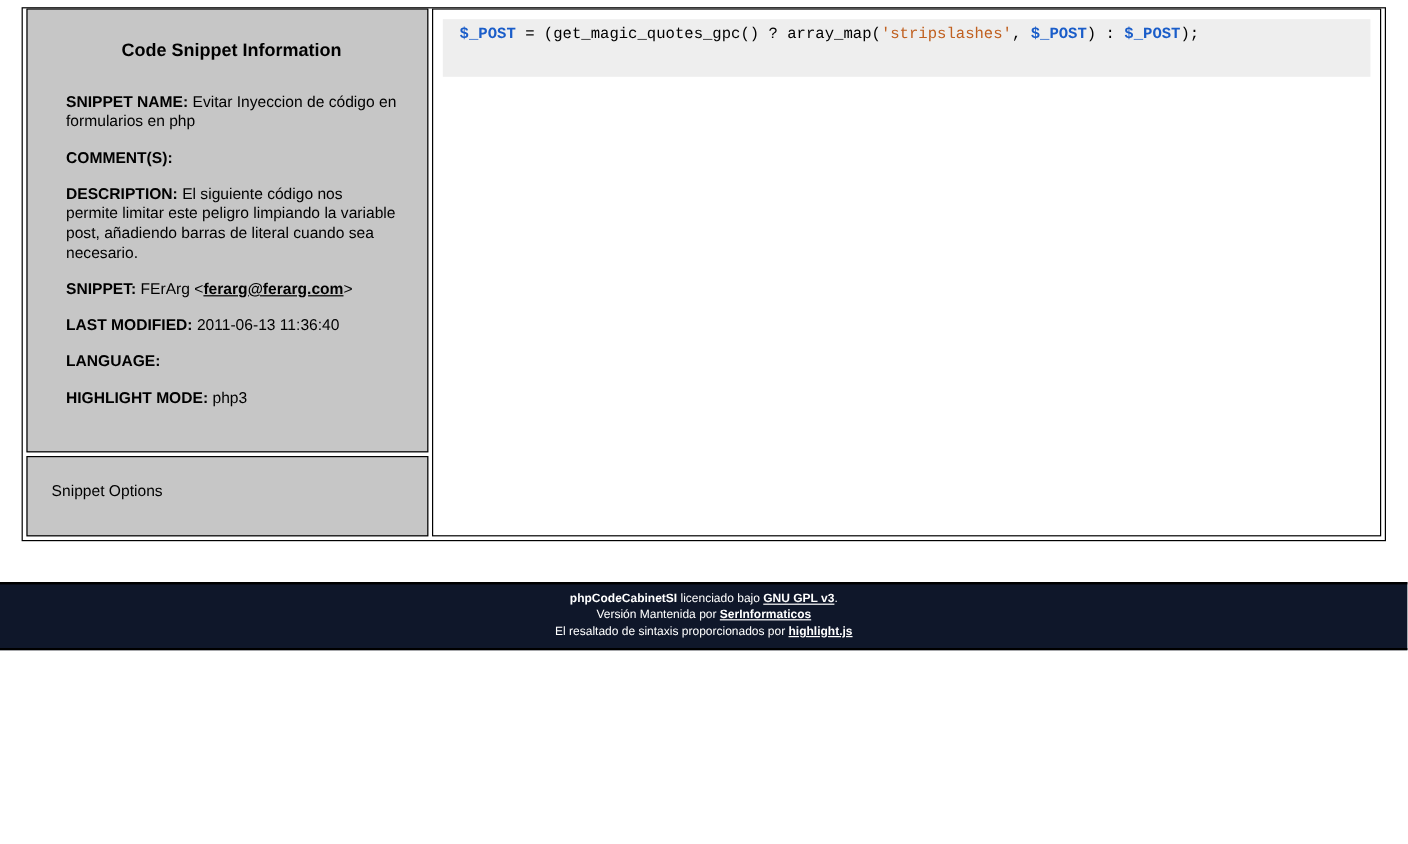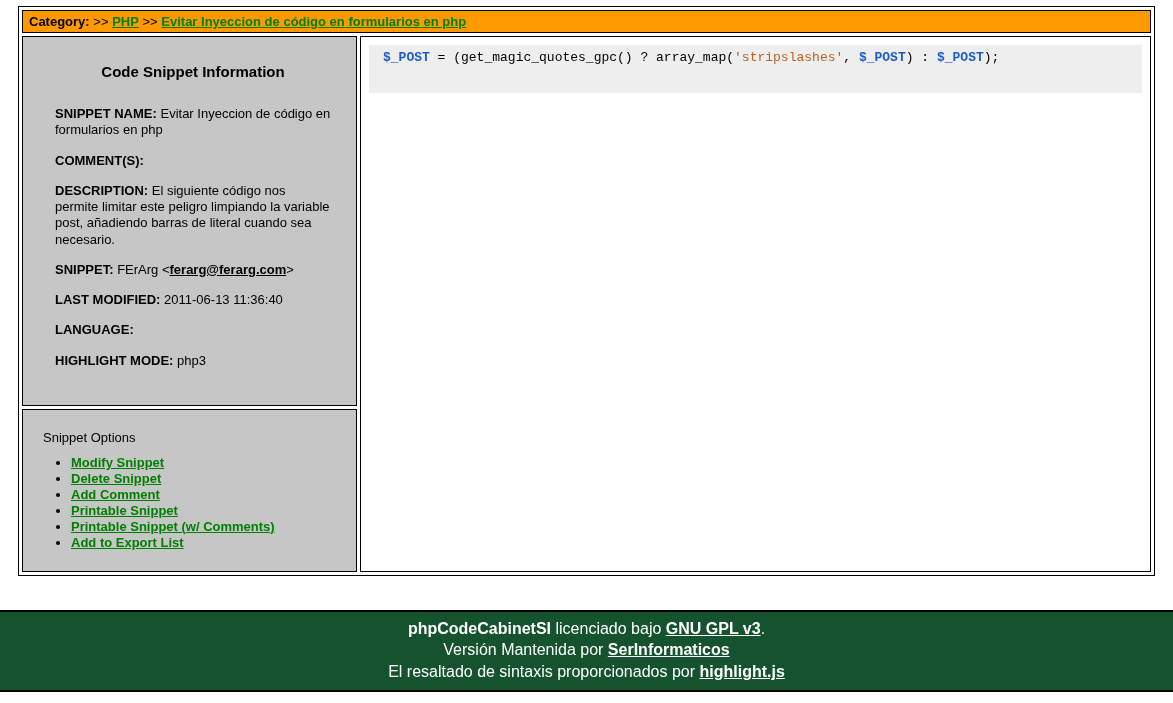--- a/index.html
+++ b/index.html
@@ -80,44 +80,37 @@
     font-family: "Courier New", monospace;
     font-size: 13px;
     line-height: 1.4;
     min-height: 48px;
     white-space: pre;
   }
   .hl-var { color: #1a5dc9; font-weight: bold; }
   .hl-str { color: #c06020; }
   .footer {
     margin-top: 34px;
-    background: #14532d;
+    background: #0f172a;
     color: #fff;
     text-align: center;
-    font-size: 16px;
+    font-size: 10px;
     border-top: 2px solid #000;
     border-bottom: 2px solid #000;
     padding: 6px 0 7px 0;
     line-height: 1.35;
   }
   .footer .flink { color: #fff; font-weight: bold; text-decoration: underline; }
   .footer .bold { font-weight: bold; }
 </style>
 </head>
 <body>
 
 <div class="outer-frame">
 
-  <div class="breadcrumb-bar">
-    <span class="bc-label">Category:</span>
-    <span>&gt;&gt;</span>
-    <a href="#" class="bc-link">PHP</a>
-    <span>&gt;&gt;</span>
-    <a href="#" class="bc-link">Evitar Inyeccion de código en formularios en php</a>
-  </div>
 
   <div class="content-row">
 
     <div class="left-col">
 
       <div class="panel">
         <h3>Code Snippet Information</h3>
 
         <div class="field">
           <span class="lbl">SNIPPET NAME:</span>
@@ -150,28 +143,20 @@
         </div>
 
         <div class="field">
           <span class="lbl">HIGHLIGHT MODE:</span>
           <span>php3</span>
         </div>
       </div>
 
       <div class="options-panel">
         <div class="options-title">Snippet Options</div>
-        <ul class="options-list">
-          <li><a href="#" class="opt-link">Modify Snippet</a></li>
-          <li><a href="#" class="opt-link">Delete Snippet</a></li>
-          <li><a href="#" class="opt-link">Add Comment</a></li>
-          <li><a href="#" class="opt-link">Printable Snippet</a></li>
-          <li><a href="#" class="opt-link">Printable Snippet (w/ Comments)</a></li>
-          <li><a href="#" class="opt-link">Add to Export List</a></li>
-        </ul>
       </div>
 
     </div>
 
     <div class="right-col">
       <div class="code-block"><span class="hl-var">$_POST</span><span> = (get_magic_quotes_gpc() ? array_map(</span><span class="hl-str">'stripslashes'</span><span>, </span><span class="hl-var">$_POST</span><span>) : </span><span class="hl-var">$_POST</span><span>);</span></div>
     </div>
 
   </div>
 </div>

